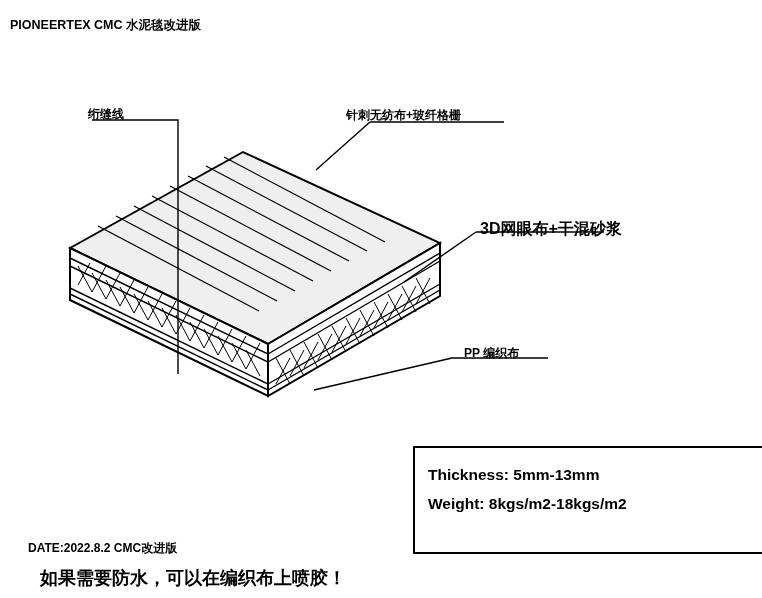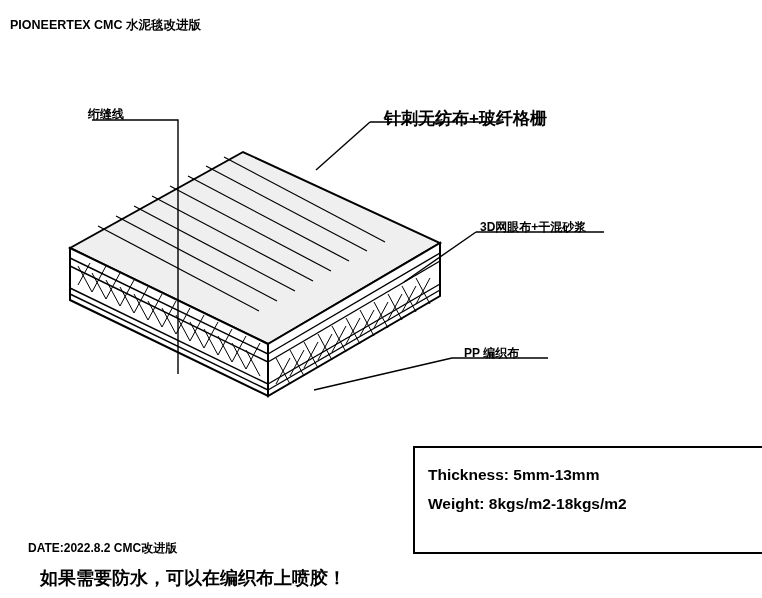--- a/index.html
+++ b/index.html
@@ -25,28 +25,28 @@
     left: 10px;
     top: 17px;
     font-size: 12.5px;
   }
   #label-stitch {
     left: 88px;
     top: 106px;
     font-size: 12px;
   }
   #label-nonwoven {
-    left: 384px;
+    left: 346px;
     top: 107px;
-    font-size: 17px;
+    font-size: 12px;
   }
   #label-3dmesh {
     left: 480px;
     top: 219px;
-    font-size: 12px;
+    font-size: 16px;
   }
   #label-pp {
     left: 456px;
     top: 345px;
     font-size: 12px;
     padding-left: 8px;
   }
   #date-line {
     left: 28px;
     top: 540px;

